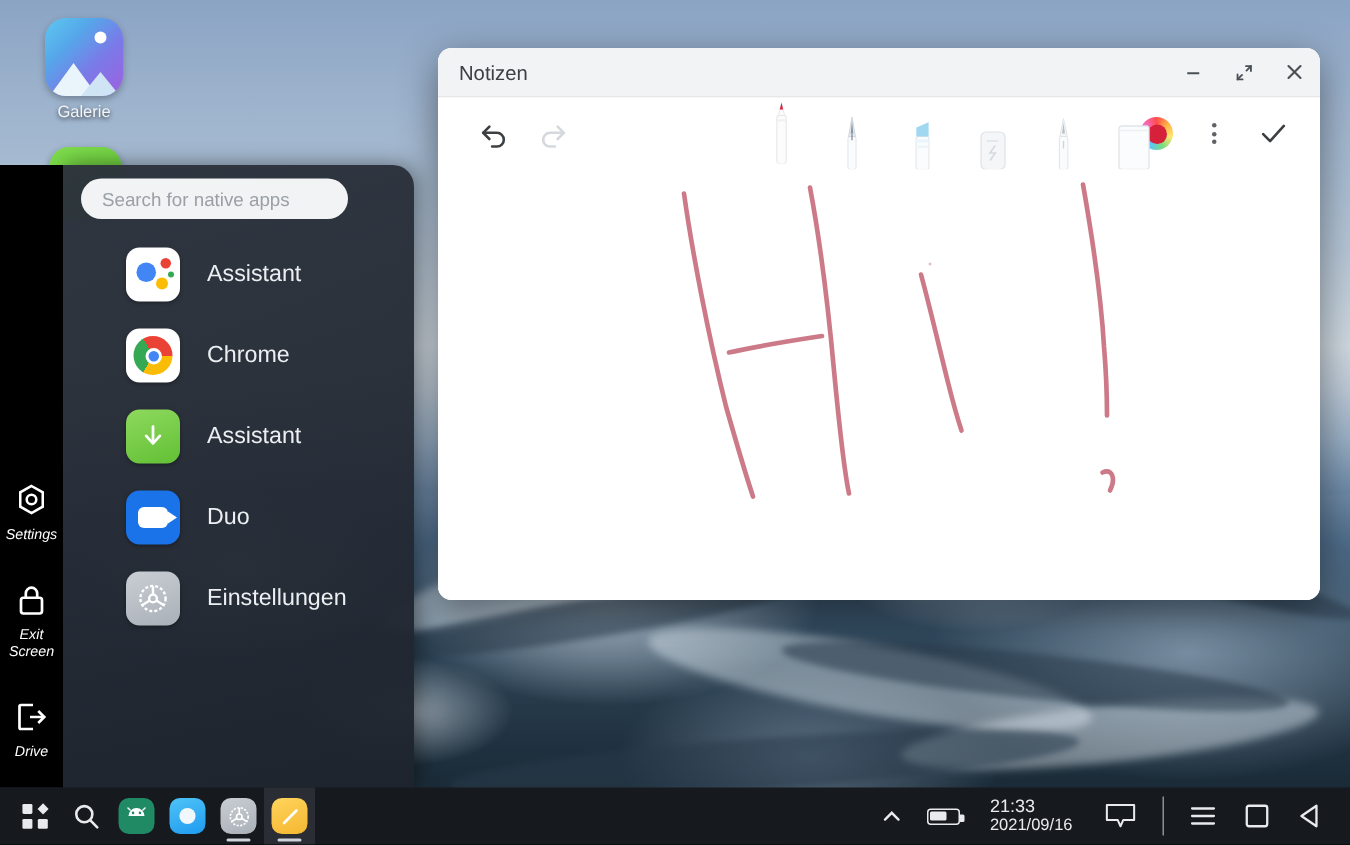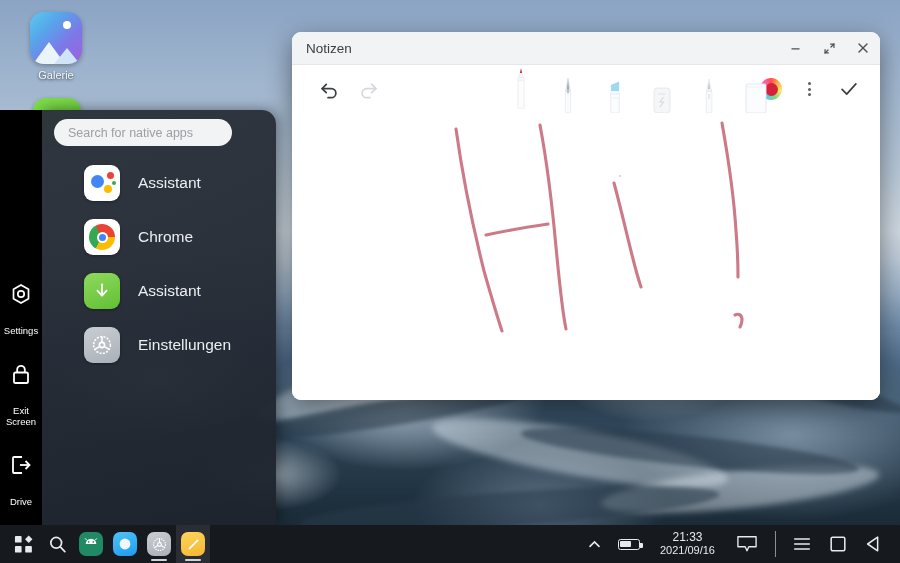--- a/index.html
+++ b/index.html
@@ -129,21 +129,21 @@
   }
   .rail-item {
     width: 42px;
     display: flex; flex-direction: column; align-items: center;
     color: #fff; cursor: pointer;
     margin-bottom: 26px;
   }
   .rail-item:last-child { margin-bottom: 0; }
   .rail-item .ri-label {
     font-size: 9.5px; line-height: 11px; text-align: center;
-    margin-top: 19px; color: #fff;
+    margin-top: 6px; color: #fff; font-style: italic;
   }
   .rail-item svg { display: block; }
 
   
   .launcher {
     position: absolute; left: 42px; top: 110px;
     width: 234px; height: 415px;
     background: linear-gradient(165deg, rgba(44,50,60,.97), rgba(30,36,46,.97));
     border-top-right-radius: 14px;
     overflow: hidden;
@@ -341,21 +341,21 @@
     width: 22px; height: 11px;
     border: 1.6px solid #e8eaed; border-radius: 2.5px;
     position: relative; display: flex; align-items: center;
   }
   .battery:after {
     content:''; position:absolute; right:-4px; top:3px;
     width:2.5px; height:5px; background:#e8eaed; border-radius:0 1px 1px 0;
   }
   .battery .fill { width: 11px; height: 6px; background:#e8eaed; margin-left:1.5px; border-radius:1px; }
   .clock {
-    text-align: center; line-height: 13px;
+    line-height: 13px;
     padding: 0 12px; cursor: pointer;
   }
   .clock .t { font-size: 12px; color: #e8eaed; }
   .clock .d { font-size: 11px; color: #e8eaed; }
   .divider {
     width: 1px; height: 26px; background: #8b9097; margin: 0 8px;
   }
   .navbtn {
     width: 36px; height: 38px;
     display: flex; align-items: center; justify-content: center;
@@ -453,20 +453,26 @@
         <div class="app-ico ico-downloads">
           <svg width="20" height="20" viewBox="0 0 24 24" fill="none" stroke="#fff" stroke-width="2.2" stroke-linecap="round" stroke-linejoin="round">
             <path d="M12 4 V17"></path>
               <path d="M6.5 11.5 L12 17.5 L17.5 11.5"></path>
           </svg>
         </div>
         <div class="app-name">Assistant</div>
       </div>
 
 
+      <div class="app-row">
+        <div class="app-ico ico-duo">
+          <div class="cam"></div>
+        </div>
+        <div class="app-name">Duo</div>
+      </div>
 
       <div class="app-row">
         <div class="app-ico ico-settings">
           <svg width="24" height="24" viewBox="0 0 24 24" fill="none" stroke="#fff" stroke-width="1.6">
             <circle cx="12" cy="12" r="8.4" stroke-dasharray="2 1.4"></circle>
             <circle cx="12" cy="12" r="2.6"></circle>
             <path d="M12 9.4 V3.8"></path>
               <path d="M9.8 13.4 L5 16.4"></path>
               <path d="M14.2 13.4 L19 16.4"></path>
           </svg>

